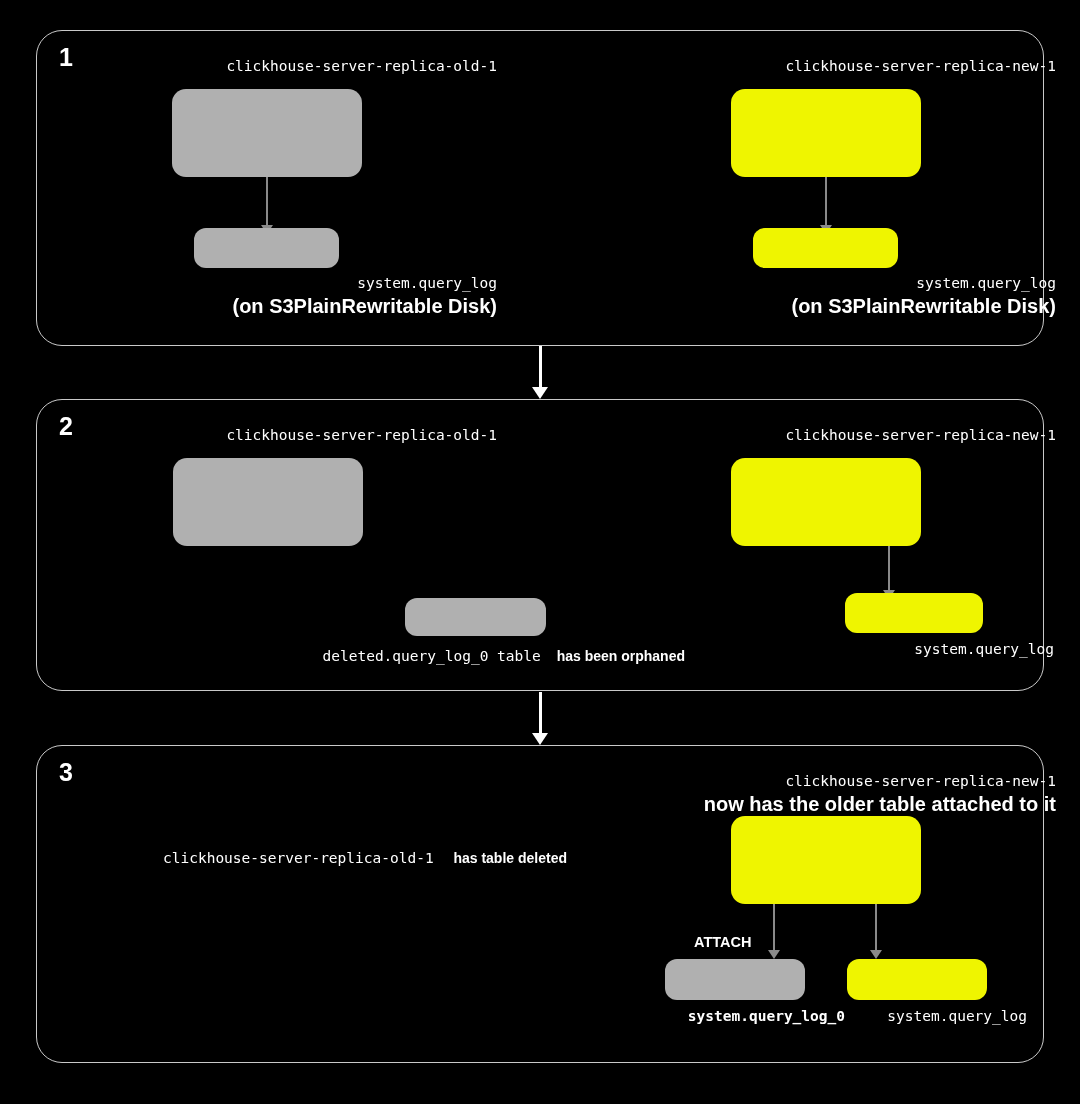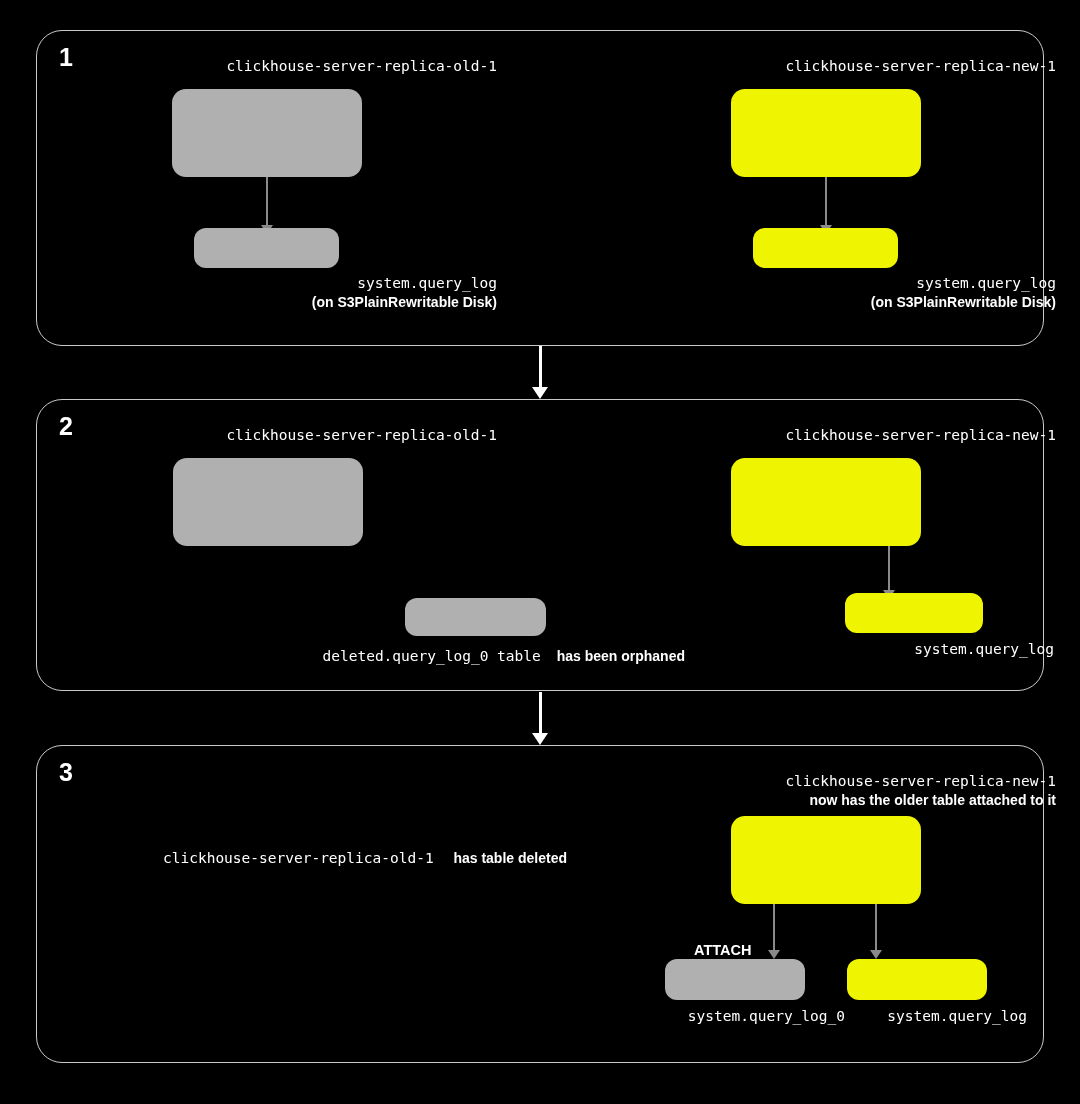--- a/index.html
+++ b/index.html
@@ -66,21 +66,21 @@
     white-space: nowrap;
     color: #ffffff;
   }
   .mono {
     font-family: "DejaVu Sans Mono", "Liberation Mono", monospace;
     font-size: 14.5px;
     letter-spacing: 0px;
   }
   .sans-bold {
     font-family: "Liberation Sans", sans-serif;
-    font-size: 14px;
+    font-size: 20px;
     font-weight: bold;
   }
   .label-line { display: block; }
   .inline-mono {
     font-family: "DejaVu Sans Mono", "Liberation Mono", monospace;
     font-size: 14.5px;
     font-weight: normal;
   }
   .inline-bold {
     font-family: "Liberation Sans", sans-serif;
@@ -229,34 +229,34 @@
       <span class="inline-mono">clickhouse-server-replica-old-1</span><span class="inline-bold">&nbsp;&nbsp;</span><span class="inline-bold">has table deleted</span>
     </div>
 
     <div class="label" style="left:559px; top:26px; width:460px;">
       <span class="label-line mono">clickhouse-server-replica-new-1</span>
       <span class="label-line sans-bold">now has the older table attached to it</span>
     </div>
 
     <div class="node server yellow" style="left:694px; top:70px; width:190px; height:88px;"></div>
 
-    <div class="attach-tag" style="left:657px; top:196px;">ATTACH</div>
+    <div class="attach-tag" style="left:657px; top:188px;">ATTACH</div>
 
     <div class="arrow" style="left:722px; top:158px; width:30px; height:55px;">
       <div class="shaft" style="height:46px;"></div>
       <div class="head"></div>
     </div>
 
     <div class="arrow" style="left:824px; top:158px; width:30px; height:55px;">
       <div class="shaft" style="height:46px;"></div>
       <div class="head"></div>
     </div>
 
     <div class="node gray" style="left:628px; top:213px; width:140px; height:41px;"></div>
 
     <div class="node yellow" style="left:810px; top:213px; width:140px; height:41px;"></div>
 
-    <div class="label mono" style="left:588px; top:261px; width:220px;">system.query_log_0</div>
+    <div class="label mono" style="left:588px; top:261px; width:220px;font-weight:bold;">system.query_log_0</div>
 
     <div class="label mono" style="left:770px; top:261px; width:220px;">system.query_log</div>
   </div>
 
 </div>
 
 </body></html>

